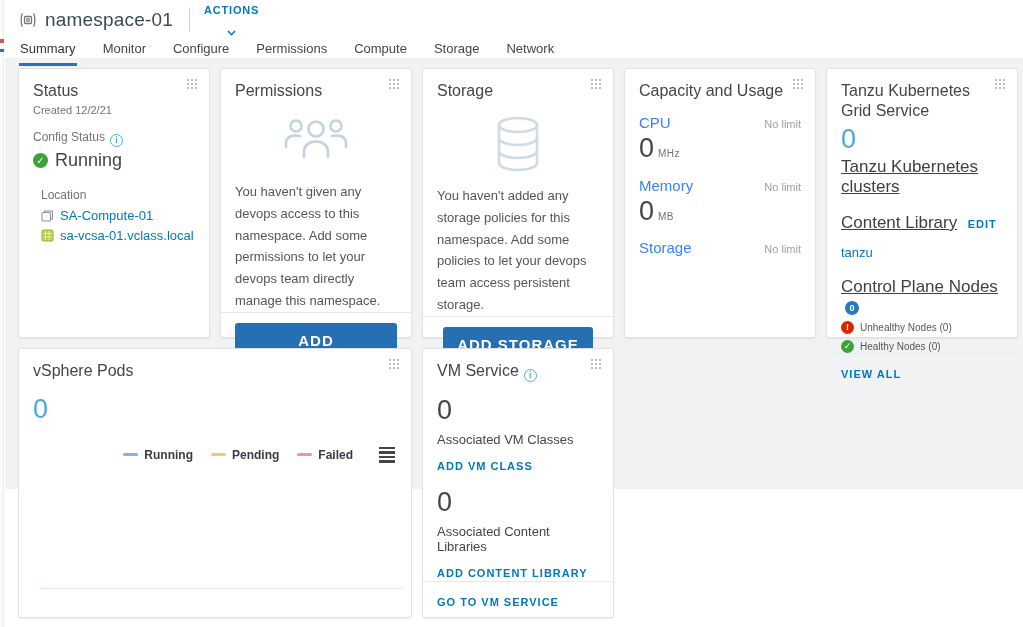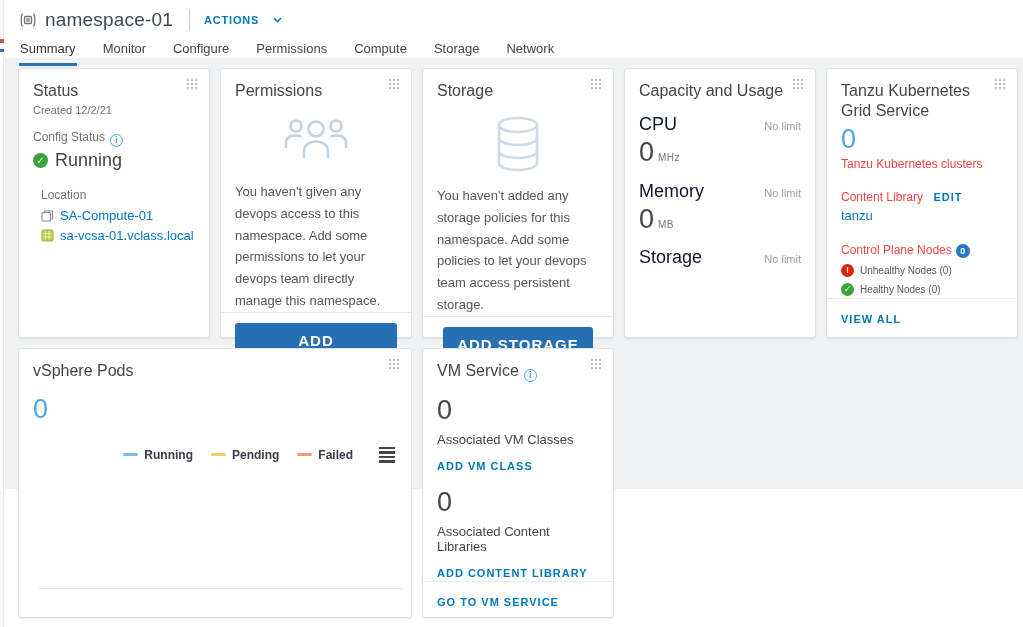--- a/index.html
+++ b/index.html
@@ -16,21 +16,21 @@
 
   .page { position:absolute; left:5px; top:0; width:1018px; height:627px; }
 
   
   .hdr { background:#fff; height:58px; }
   .hdr-title-row { display:flex; align-items:center; padding:7px 0 0 13px; height:32px; }
   .ns-icon { color:#72767b; margin-right:7px; display:inline-flex; }
   .page-title { font-size:19px; color:#3b4a53; letter-spacing:.2px; }
   .hdr-divider { width:1px; height:22px; background:#cfcfcf; margin:0 14px 0 16px; }
   .actions { display:inline-flex; align-items:center; gap:14px; color:#0079b8;
-    font-size:11px; font-weight:700; letter-spacing:.8px; cursor:pointer; }
+    font-size:11px; font-weight:700; letter-spacing:.8px; cursor:pointer;flex-direction:column; }
   .tabs { display:flex; gap:25px; padding:6px 0 0 14px; }
   .tab { font-size:13px; color:#454545; padding:3px 1px 7px; cursor:pointer; border-bottom:3px solid transparent; }
   .tab.active { border-bottom-color:#2b72b8; color:#333; }
 
   
   .content { background:#f1f2f4; height:431px; padding:10px 2px 0 13px; }
   .grid { display:grid; grid-template-columns:repeat(5,192px); grid-template-rows:270px 270px; gap:10px; }
 
   .card { background:#fff; border:1px solid #dfe1e3; border-radius:3px;
     box-shadow:0 1px 2px rgba(120,120,120,.13); position:relative;
@@ -73,27 +73,27 @@
   .empty-icon-wrap { display:flex; justify-content:center; margin:14px 0 12px; }
   .empty-msg { font-size:13px; color:#565656; line-height:1.68; }
   .card-footer { margin-top:auto; border-top:1px solid #e9e9e9; padding:10px 14px; }
   .card-footer.center { text-align:center; }
   .btn-primary { background:#266fb2; color:#fff; border:none; border-radius:3px;
     font-size:15px; font-weight:700; letter-spacing:1px; padding:9px 14px; cursor:pointer;
     font-family:inherit; }
 
   
   .cap-row { display:flex; justify-content:space-between; align-items:baseline; margin-top:13px; }
-  .cap-label { font-size:18px; color:#0f172a; }
+  .cap-label { font-size:15px; color:#3b82f6; }
   .cap-limit { font-size:11px; color:#9aa0a5; }
   .cap-value { margin-top:3px; display:flex; align-items:baseline; gap:4px; }
   .cap-unit { font-size:10px; color:#6f7579; letter-spacing:.4px; }
 
   
-  .tz-label { font-size:12px; color:#ef4444; margin-top:2px; }
+  .tz-label { font-size:17px; color:#404040; margin-top:2px;text-decoration:underline; }
   .tz-section { margin-top:16px; }
   .node-row { display:flex; align-items:center; gap:6px; margin-top:6px; font-size:10px; color:#565656; }
 
   
   .pods { grid-column:1 / span 2; }
   .legend-row { display:flex; align-items:center; justify-content:flex-end; gap:18px; margin-top:22px; padding-right:2px; }
   .legend-item { display:inline-flex; align-items:center; gap:6px; font-size:12px; font-weight:700; color:#3b3b46; cursor:pointer; }
   .dash { width:15px; height:3px; border-radius:2px; display:inline-block; }
   .chart-menu { display:inline-flex; flex-direction:column; gap:2px; margin-left:8px; cursor:pointer; }
   .chart-menu i { width:16px; height:2.5px; background:#454545; display:block; }
@@ -310,21 +310,21 @@
             <i></i>
           </span>
         <div class="card-body">
           <div class="card-title" style="padding-right:14px;">Tanzu Kubernetes Grid Service</div>
           <div class="big-num blue" style="margin-top:4px;">0</div>
           <div class="tz-label">Tanzu Kubernetes clusters</div>
 
           <div class="tz-section">
             <span class="tz-label" style="margin:0;">Content Library</span>
             <span class="uc-link" style="margin-left:6px;">EDIT</span>
-            <div style="margin-top:1px;"><span class="blue-link" style="font-size:13px;">tanzu</span></div>
+            <div style="margin-top:10px;"><span class="blue-link" style="font-size:13px;">tanzu</span></div>
           </div>
 
           <div class="tz-section">
             <span class="tz-label" style="margin:0;">Control Plane Nodes</span><span class="badge">0</span>
             <div class="node-row">
               <span class="err-icon sm"></span>
               <span>Unhealthy Nodes (0)</span>
             </div>
             <div class="node-row">
               <span class="ok-icon sm"></span>

